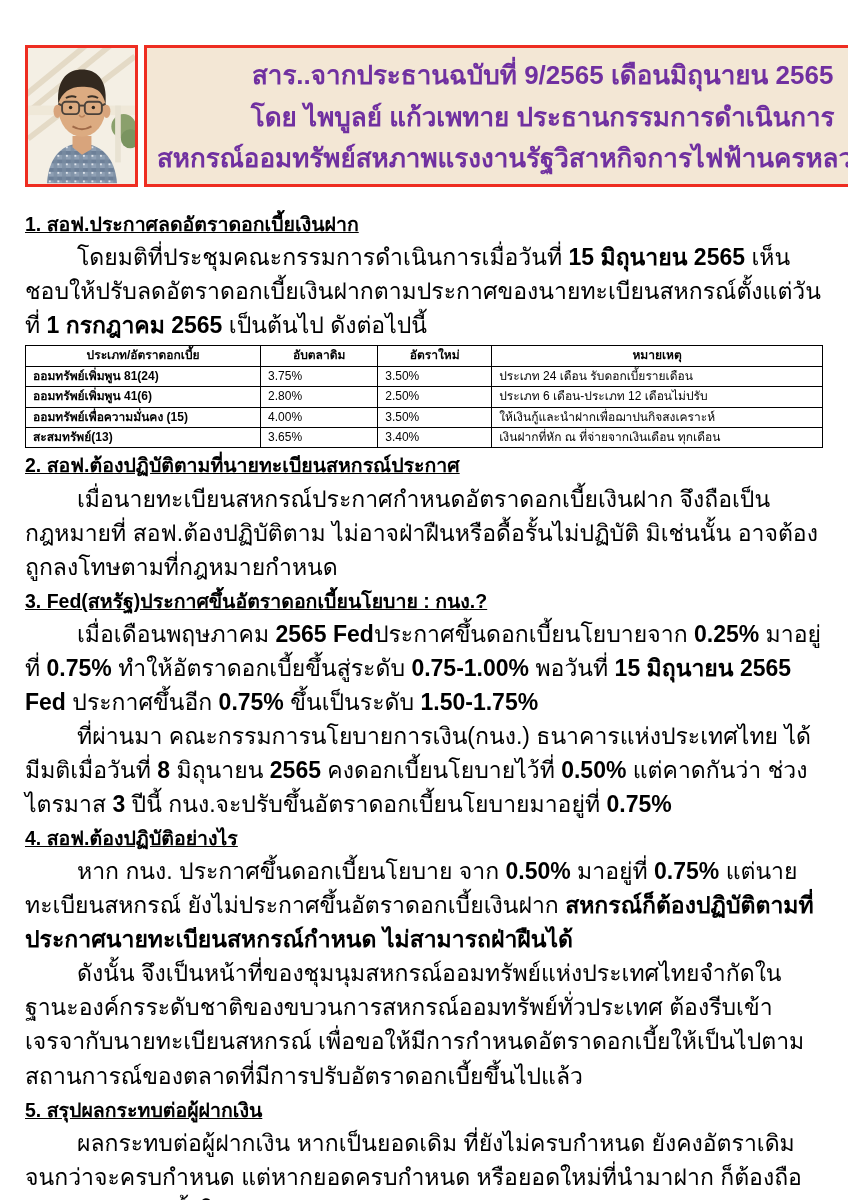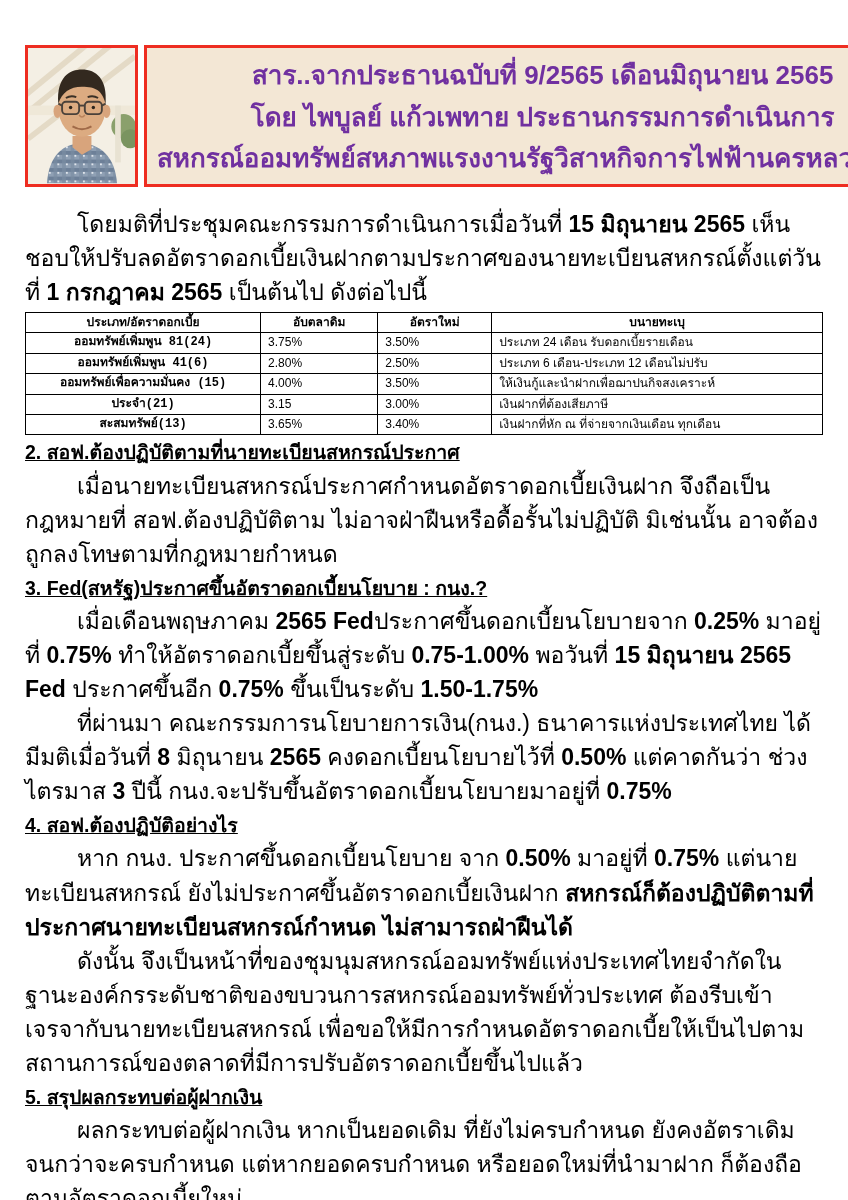--- a/index.html
+++ b/index.html
@@ -37,21 +37,21 @@
   span.b{font-weight:bold;}
   span.i{font-style:italic;}
   span.u{text-decoration:underline;}
   
   table.rates{width:100%;border-collapse:collapse;margin:3px 0 2px 0;table-layout:fixed;}
   table.rates th,table.rates td{
     border:1.6px solid #000;padding:1px 7px;font-size:12px;line-height:1.45;
     overflow:hidden;white-space:nowrap;
   }
   table.rates th{font-weight:bold;text-align:center;}
-  table.rates td.c-type{font-weight:bold;text-align:center;font-family:Liberation Mono, monospace;}
+  table.rates td.c-type{font-weight:bold;text-align:left;}
   table.rates td.c-num{text-align:left;}
   table.rates td.c-remark{text-align:left;}
   col.w-type{width:29.5%;} col.w-old{width:14.7%;}
   col.w-new{width:14.3%;} col.w-remark{width:41.5%;}
 </style>
 </head>
 <body>
 
 <div class="page">
 
@@ -99,60 +99,55 @@
     </div>
     <div class="header-box">
       <div class="h-line-lg">สาร..จากประธานฉบับที่ 9/2565 เดือนมิถุนายน 2565</div>
       <div class="h-line-lg">โดย ไพบูลย์  แก้วเพทาย ประธานกรรมการดำเนินการ</div>
       <div class="h-line-sm">สหกรณ์ออมทรัพย์สหภาพแรงงานรัฐวิสาหกิจการไฟฟ้านครหลวงจำกัด</div>
     </div>
   </div>
 
   <div class="content" id="content">
       <section>
+        <div class="sec-heading">1. สอฟ.ประกาศลดอัตราดอกเบี้ยเงินฝาก</div>
         <p class="para"><span>โดยมติที่ประชุมคณะกรรมการดำเนินการเมื่อวันที่ </span><span class="b">15 มิถุนายน 2565</span><span> เห็นชอบให้ปรับลดอัตราดอกเบี้ยเงินฝากตามประกาศของนายทะเบียนสหกรณ์ตั้งแต่วันที่ </span><span class="b">1 กรกฎาคม 2565</span><span> เป็นต้นไป ดังต่อไปนี้</span></p>
         <table class="rates">
           <colgroup>
             <col class="w-type">
             <col class="w-old">
             <col class="w-new">
             <col class="w-remark">
           </colgroup>
           <thead>
             <tr>
               <th>ประเภท/อัตราดอกเบี้ย</th>
               <th>อับตลาดิม</th>
               <th>อัตราใหม่</th>
-              <th>บนายทะเบุ</th>
+              <th>หมายเหตุ</th>
             </tr>
           </thead>
           <tbody>
             <tr>
               <td class="c-type">ออมทรัพย์เพิ่มพูน 81(24)</td>
               <td class="c-num">3.75%</td>
               <td class="c-num">3.50%</td>
               <td class="c-remark">ประเภท 24 เดือน รับดอกเบี้ยรายเดือน</td>
             </tr>
             <tr>
               <td class="c-type">ออมทรัพย์เพิ่มพูน 41(6)</td>
               <td class="c-num">2.80%</td>
               <td class="c-num">2.50%</td>
               <td class="c-remark">ประเภท 6 เดือน-ประเภท 12 เดือนไม่ปรับ</td>
             </tr>
             <tr>
               <td class="c-type">ออมทรัพย์เพื่อความมั่นคง (15)</td>
               <td class="c-num">4.00%</td>
               <td class="c-num">3.50%</td>
               <td class="c-remark">ให้เงินกู้และนำฝากเพื่อฌาปนกิจสงเคราะห์</td>
-            </tr>
-            <tr>
-              <td class="c-type">ประจำ(21)</td>
-              <td class="c-num">3.15</td>
-              <td class="c-num">3.00%</td>
-              <td class="c-remark">เงินฝากที่ต้องเสียภาษี</td>
             </tr>
             <tr>
               <td class="c-type">สะสมทรัพย์(13)</td>
               <td class="c-num">3.65%</td>
               <td class="c-num">3.40%</td>
               <td class="c-remark">เงินฝากที่หัก ณ ที่จ่ายจากเงินเดือน ทุกเดือน</td>
             </tr>
           </tbody>
         </table>
       </section>

